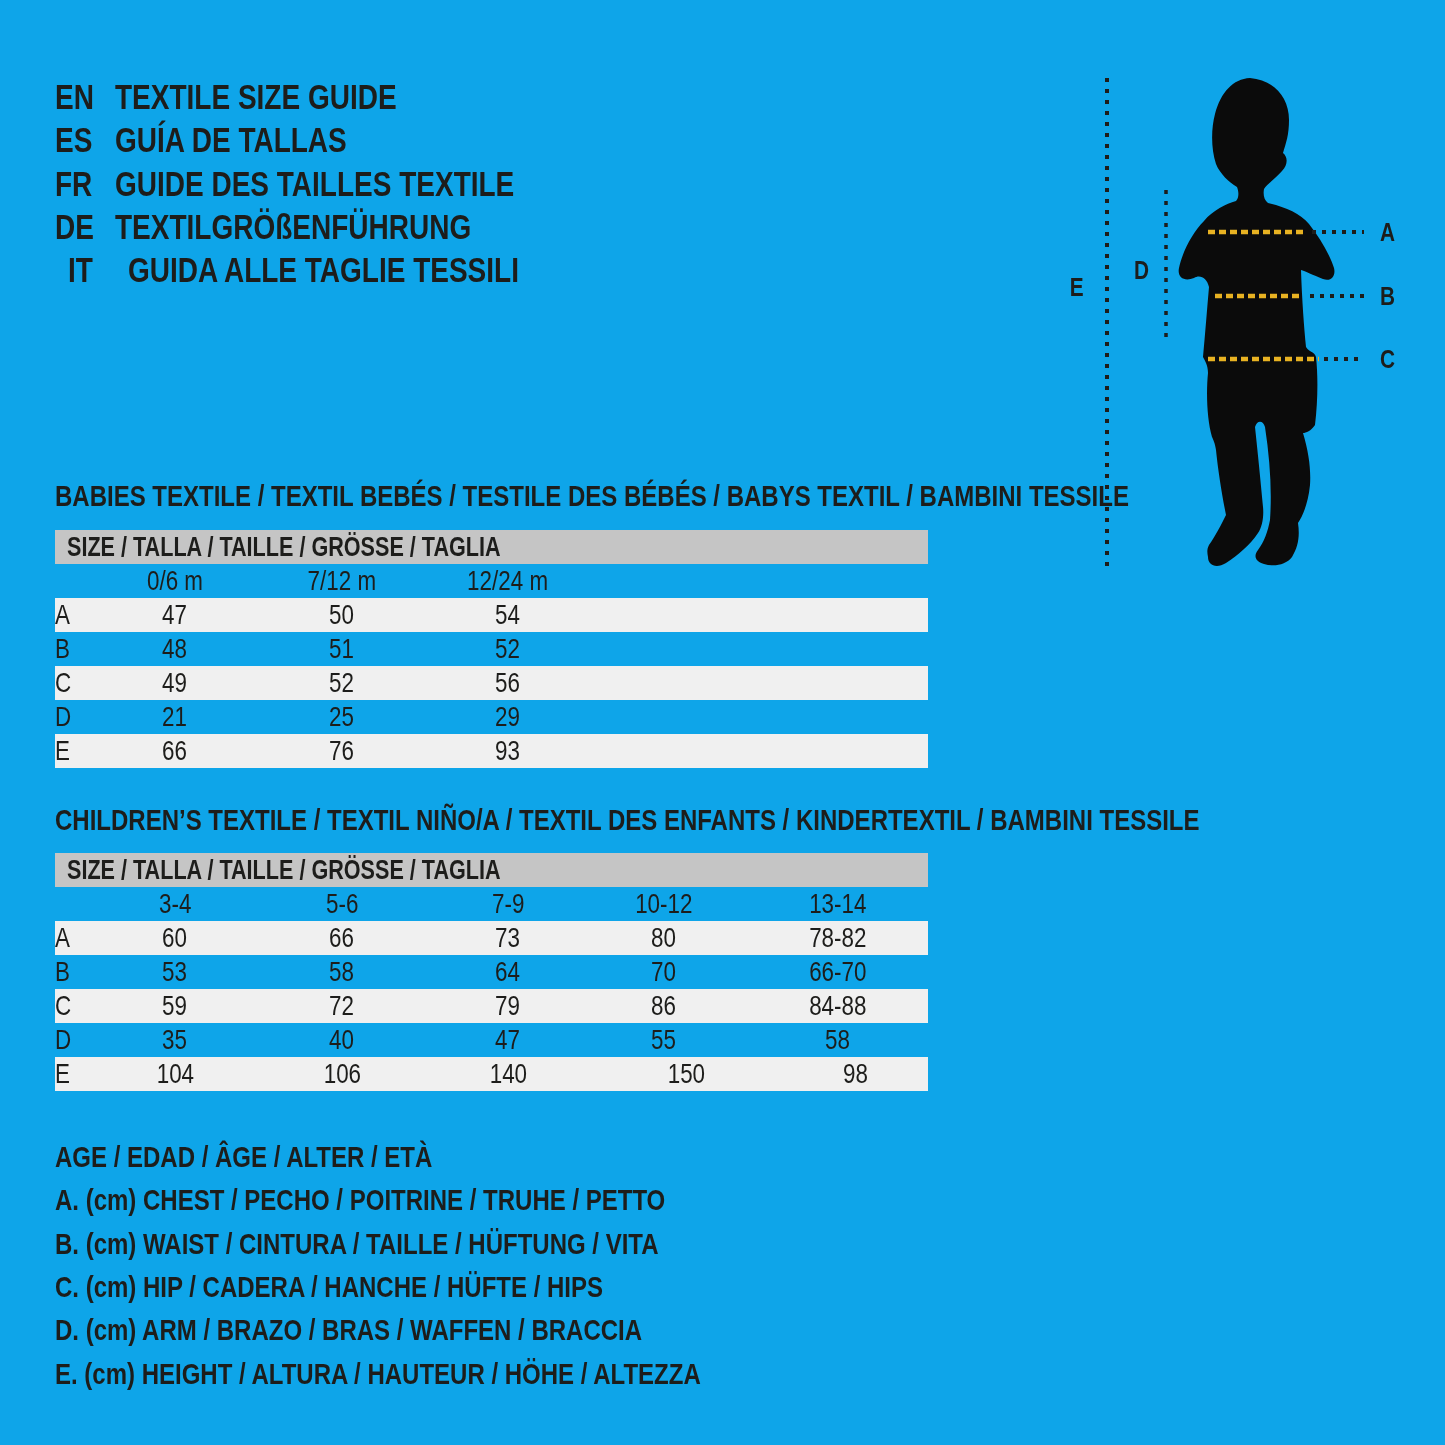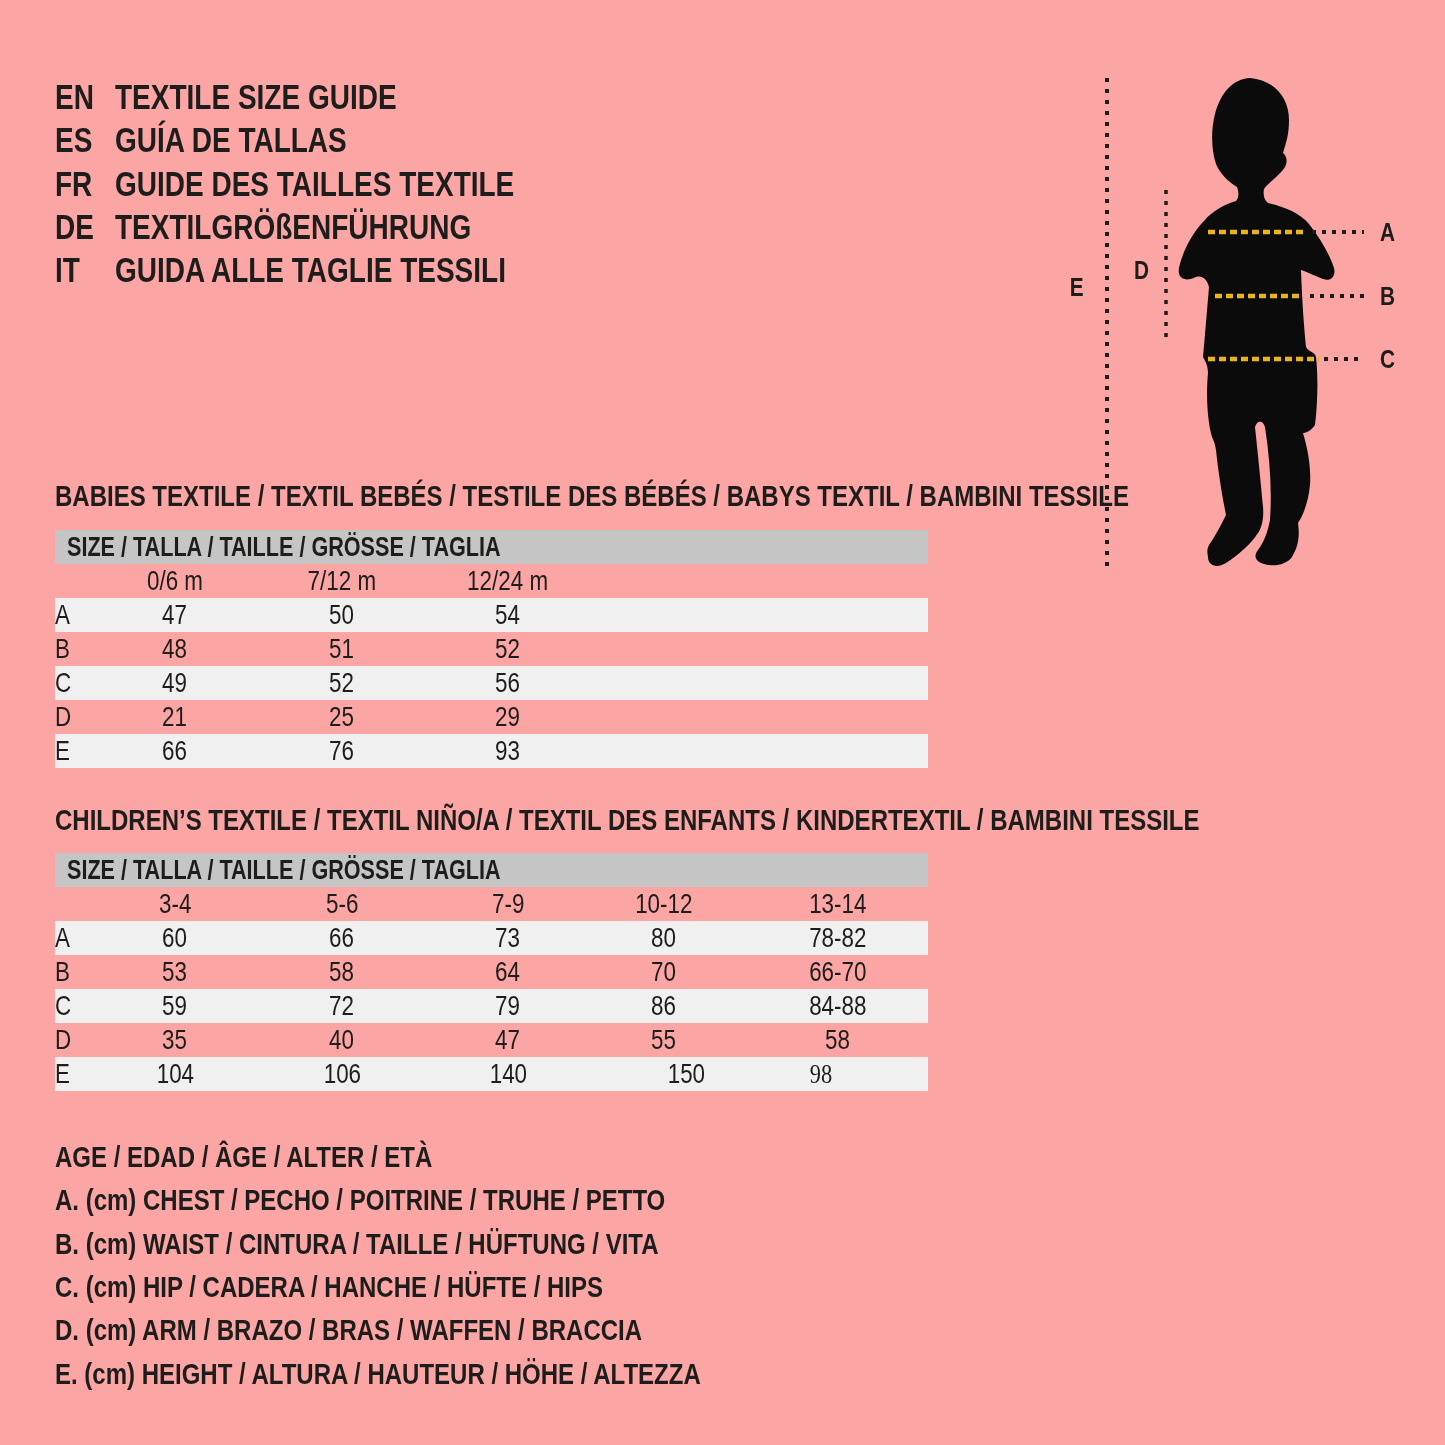--- a/index.html
+++ b/index.html
@@ -1,17 +1,17 @@
 <!DOCTYPE html>
 <html><head>
 <meta charset="utf-8">
 <style>
   html,body{margin:0;padding:0;background:#fff;}
   .sheet{
-    position:relative;width:1445px;height:1445px;background:#fca5a5;overflow:hidden;
+    position:relative;width:1445px;height:1445px;background:#0ea5e9;overflow:hidden;
     font-family:"Liberation Sans","DejaVu Sans",sans-serif;color:#1d1d1b;
   }
   
   .cx{display:inline-block;transform:scaleX(.8);transform-origin:0 50%;white-space:nowrap;}
   .cxc{display:inline-block;transform:scaleX(.8);transform-origin:50% 50%;white-space:nowrap;}
 
   
   .langs{position:absolute;left:55px;top:79px;width:620px;height:230px;}
   .lang-line{position:absolute;left:0;width:100%;height:36px;line-height:36px;font-size:35px;font-weight:700;}
   .lang-code{position:absolute;left:0;top:0;}
@@ -61,21 +61,21 @@
         <span class="lang-title"><span class="cx">GUIDE DES TAILLES TEXTILE</span></span>
       </div>
       <div class="lang-line" style="top: 43.25px;">
         <span class="lang-code"><span class="cx">ES</span></span>
         <span class="lang-title"><span class="cx">GUÍA DE TALLAS</span></span>
       </div>
       <div class="lang-line" style="top: 129.75px;">
         <span class="lang-code"><span class="cx">DE</span></span>
         <span class="lang-title"><span class="cx">TEXTILGRÖßENFÜHRUNG</span></span>
       </div>
-      <div class="lang-line" style="top: 173px;">
+      <div class="lang-line" style="top: 173px; margin-left: 13px;">
         <span class="lang-code"><span class="cx">IT</span></span>
         <span class="lang-title"><span class="cx">GUIDA ALLE TAGLIE TESSILI</span></span>
       </div>
     </div>
 
   <svg class="fig-svg" viewBox="0 0 170 495" aria-hidden="true">
     <path fill="#0b0b0b" d="
       M 80 3
       C 104 5 119 22 119 45
       C 119 60 116 68 113 78
@@ -220,21 +220,21 @@
           <div class="cell" style="left: 393px;"><span class="cxc">47</span></div>
           <div class="cell" style="left: 549px;"><span class="cxc">55</span></div>
           <div class="cell" style="left: 723px;"><span class="cxc">58</span></div>
         </div>
         <div class="trow stripe" style="top: 136px;">
           <div class="rowlabel"><span class="cx">E</span></div>
           <div class="cell" style="left: 60px;"><span class="cxc">104</span></div>
           <div class="cell" style="left: 227px;"><span class="cxc">106</span></div>
           <div class="cell" style="left: 393px;"><span class="cxc">140</span></div>
           <div class="cell" style="left: 571px; text-align: center;"><span class="cxc">150</span></div>
-          <div class="cell" style="left: 706px; font-family: Liberation Serif, serif;"><span class="cxc">98</span></div>
+          <div class="cell" style="left: 741px;"><span class="cxc">98</span></div>
         </div>
       </div>
   </section>
 
   <div class="legend" id="legend">
       <div class="legend-line" style="top: 0px;"><span class="cx">AGE / EDAD / ÂGE / ALTER / ETÀ</span></div>
       <div class="legend-line" style="top: 43.3px;"><span class="cx">A. (cm) CHEST / PECHO / POITRINE / TRUHE / PETTO</span></div>
       <div class="legend-line" style="top: 86.6px;"><span class="cx">B. (cm) WAIST / CINTURA / TAILLE / HÜFTUNG / VITA</span></div>
       <div class="legend-line" style="top: 129.9px;"><span class="cx">C. (cm) HIP / CADERA / HANCHE / HÜFTE / HIPS</span></div>
       <div class="legend-line" style="top: 173.2px;"><span class="cx">D. (cm) ARM / BRAZO / BRAS / WAFFEN / BRACCIA</span></div>

